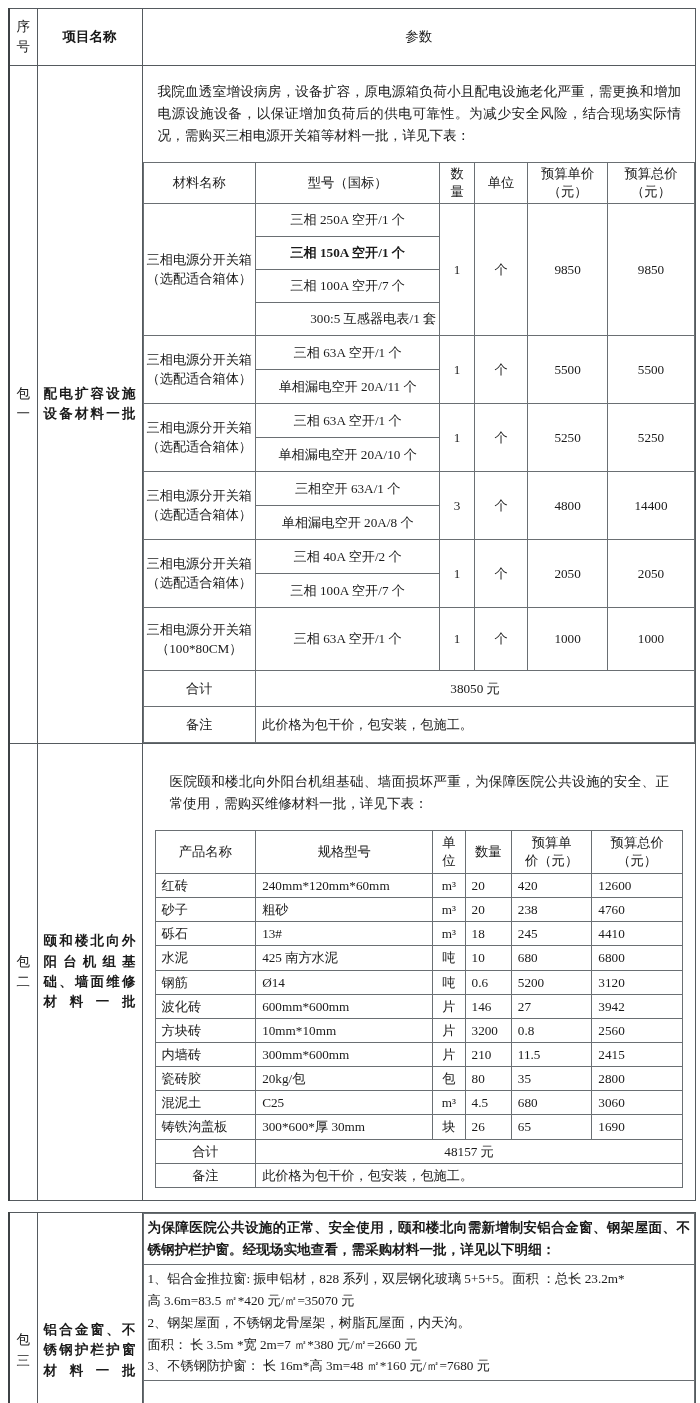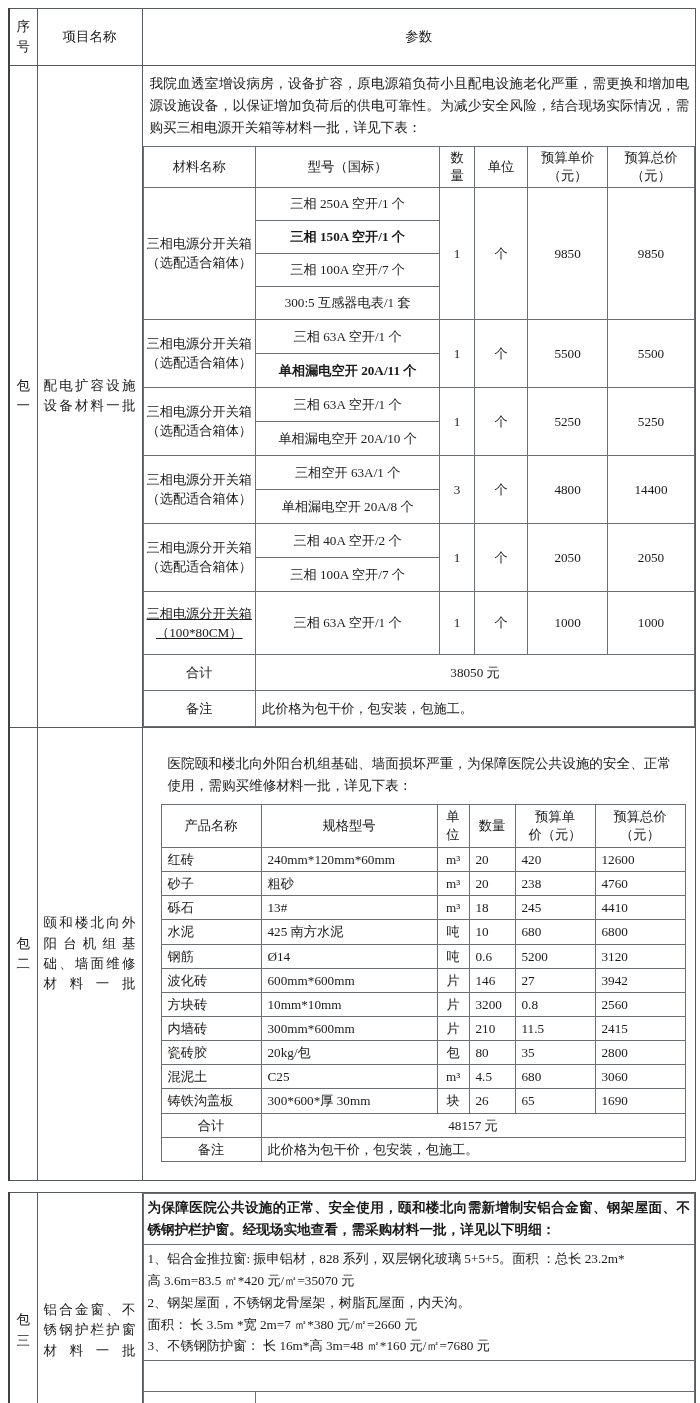--- a/index.html
+++ b/index.html
@@ -50,38 +50,39 @@
     line-height: 1.35;
   }
   .c-seq .stack {
     display: block;
   }
   .c-name {
     width: 105px;
     text-align: center;
     font-size: 13.5px;
     line-height: 1.55;
+    font-weight: bold;
   }
   .c-name.just {
     text-align: justify;
     text-align-last: justify;
     padding-left: 6px;
     padding-right: 6px;
   }
   .c-param {
     text-align: center;
   }
 
   
   .desc {
     font-size: 13.6px;
     line-height: 1.62;
     text-align: justify;
     padding: 3px 2px 3px 3px;
-    margin: 4px;
+    margin: 12px;
   }
 
   
   table.inner {
     border-collapse: collapse;
     width: 100%;
     table-layout: fixed;
     margin: 0;
   }
   table.inner td {
@@ -204,33 +205,33 @@
                 <td rowspan="4">9850</td>
                 <td rowspan="4">9850</td>
               </tr>
               <tr>
                 <td style="height:28px;font-weight:bold;">三相 150A 空开/1 个</td>
               </tr>
               <tr>
                 <td style="height:28px;">三相 100A 空开/7 个</td>
               </tr>
               <tr>
-                <td style="height:28px;">300:5 互感器电表/1 套</td>
+                <td style="height:28px;text-align:right;">300:5 互感器电表/1 套</td>
               </tr>
 
               <tr>
                 <td rowspan="2">三相电源分开关箱（选配适合箱体）</td>
                 <td style="height:29px;">三相 63A 空开/1 个</td>
                 <td rowspan="2">1</td>
                 <td rowspan="2">个</td>
                 <td rowspan="2">5500</td>
                 <td rowspan="2">5500</td>
               </tr>
               <tr>
-                <td style="height:29px;font-weight:bold;">单相漏电空开 20A/11 个</td>
+                <td style="height:29px;">单相漏电空开 20A/11 个</td>
               </tr>
 
               <tr>
                 <td rowspan="2">三相电源分开关箱（选配适合箱体）</td>
                 <td style="height:29px;">三相 63A 空开/1 个</td>
                 <td rowspan="2">1</td>
                 <td rowspan="2">个</td>
                 <td rowspan="2">5250</td>
                 <td rowspan="2">5250</td>
               </tr>
@@ -256,21 +257,21 @@
                 <td rowspan="2">1</td>
                 <td rowspan="2">个</td>
                 <td rowspan="2">2050</td>
                 <td rowspan="2">2050</td>
               </tr>
               <tr>
                 <td style="height:29px;">三相 100A 空开/7 个</td>
               </tr>
 
               <tr>
-                <td style="height:58px;text-decoration:underline;">三相电源分开关箱（100*80CM）</td>
+                <td style="height:58px;">三相电源分开关箱（100*80CM）</td>
                 <td>三相 63A 空开/1 个</td>
                 <td>1</td>
                 <td>个</td>
                 <td>1000</td>
                 <td>1000</td>
               </tr>
 
               <tr>
                 <td style="height:31px;">合计</td>
                 <td colspan="5">38050 元</td>
@@ -284,21 +285,21 @@
           </table>
         </td>
       </tr>
 
       <tr>
         <td class="c-seq outer-left mid">
           <span class="stack">包</span>
           <span class="stack">二</span>
         </td>
         <td class="c-name just mid">颐和楼北向外阳台机组基础、墙面维修材料一批</td>
-        <td style="padding:18px;">
+        <td style="padding:12px;">
           <div class="desc">医院颐和楼北向外阳台机组基础、墙面损坏严重，为保障医院公共设施的安全、正常使用，需购买维修材料一批，详见下表：</div>
           <table class="inner p2">
             <colgroup>
               <col class="w-mat">
                 <col class="w-model">
                 <col class="w-unit">
               <col class="w-qty">
                 <col class="w-up">
                 <col class="w-tp">
             </colgroup>

